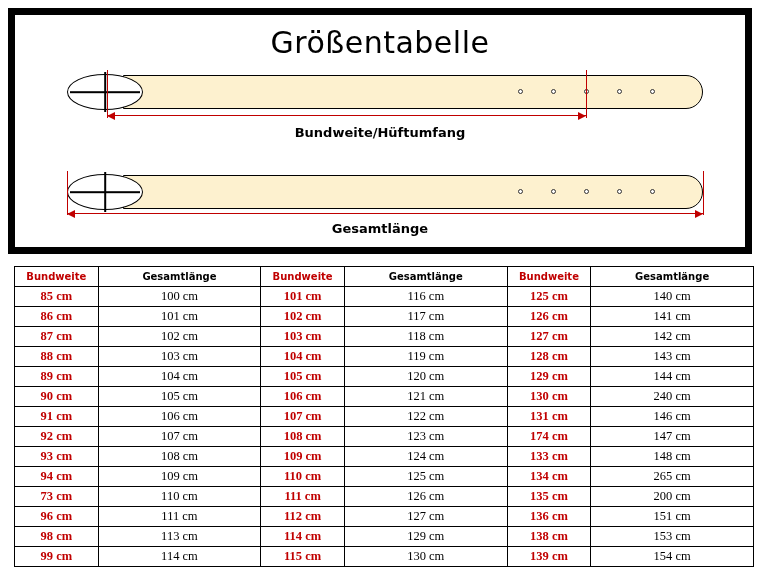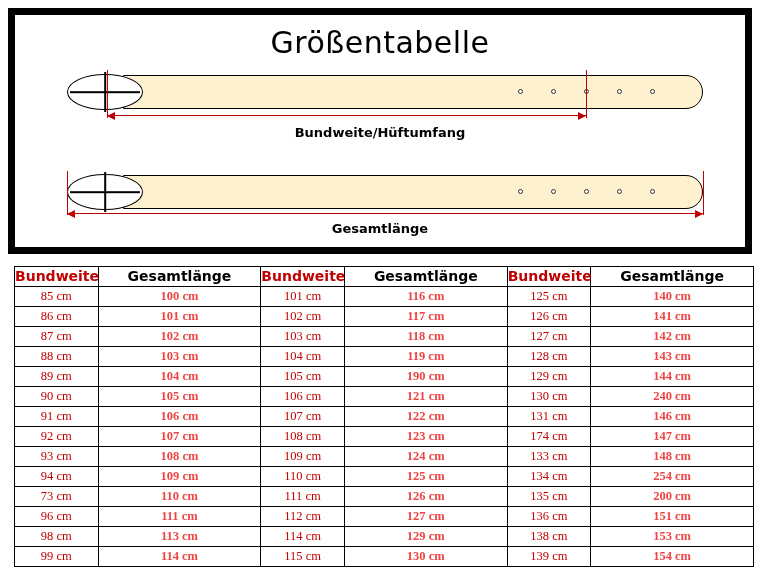--- a/index.html
+++ b/index.html
@@ -169,31 +169,31 @@
     text-align: center;
     font-family: "Liberation Serif", serif;
     font-size: 12.5px;
     height: 19px;
     padding: 0;
     line-height: 19px;
   }
   table.sizes th {
     font-family: "DejaVu Sans", sans-serif;
     font-weight: bold;
-    font-size: 14px;
+    font-size: 10px;
   }
   th.h-bund { color: #c00000; }
   th.h-ges { color: #000000; }
   td.c-bund {
     color: #c00000;
+    font-weight: bold;
+  }
+  td.c-ges {
+    color: #000000;
     font-weight: normal;
-  }
-  td.c-ges {
-    color: #ef4444;
-    font-weight: bold;
   }
   col.bund { width: 11.2%; }
   col.ges  { width: 21.8%; }
 </style>
 </head>
 <body>
 
 <div class="page">
 
   <div class="diagram-frame">
@@ -286,21 +286,21 @@
           <td class="c-ges">103 cm</td>
           <td class="c-bund">104 cm</td>
           <td class="c-ges">119 cm</td>
           <td class="c-bund">128 cm</td>
           <td class="c-ges">143 cm</td>
         </tr>
         <tr>
           <td class="c-bund">89 cm</td>
           <td class="c-ges">104 cm</td>
           <td class="c-bund">105 cm</td>
-          <td class="c-ges">190 cm</td>
+          <td class="c-ges">120 cm</td>
           <td class="c-bund">129 cm</td>
           <td class="c-ges">144 cm</td>
         </tr>
         <tr>
           <td class="c-bund">90 cm</td>
           <td class="c-ges">105 cm</td>
           <td class="c-bund">106 cm</td>
           <td class="c-ges">121 cm</td>
           <td class="c-bund">130 cm</td>
           <td class="c-ges">240 cm</td>
@@ -328,21 +328,21 @@
           <td class="c-ges">124 cm</td>
           <td class="c-bund">133 cm</td>
           <td class="c-ges">148 cm</td>
         </tr>
         <tr>
           <td class="c-bund">94 cm</td>
           <td class="c-ges">109 cm</td>
           <td class="c-bund">110 cm</td>
           <td class="c-ges">125 cm</td>
           <td class="c-bund">134 cm</td>
-          <td class="c-ges">254 cm</td>
+          <td class="c-ges">265 cm</td>
         </tr>
         <tr>
           <td class="c-bund">73 cm</td>
           <td class="c-ges">110 cm</td>
           <td class="c-bund">111 cm</td>
           <td class="c-ges">126 cm</td>
           <td class="c-bund">135 cm</td>
           <td class="c-ges">200 cm</td>
         </tr>
         <tr>

